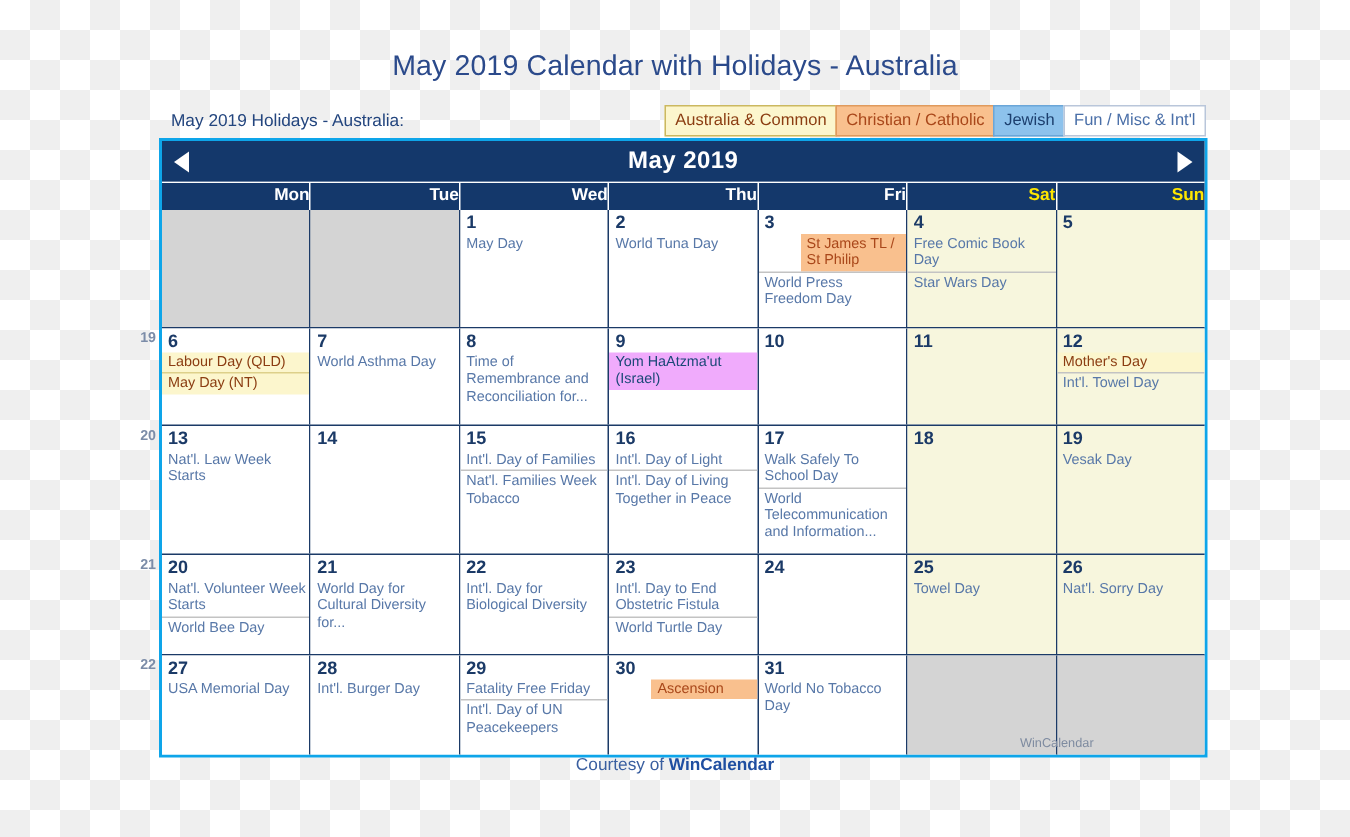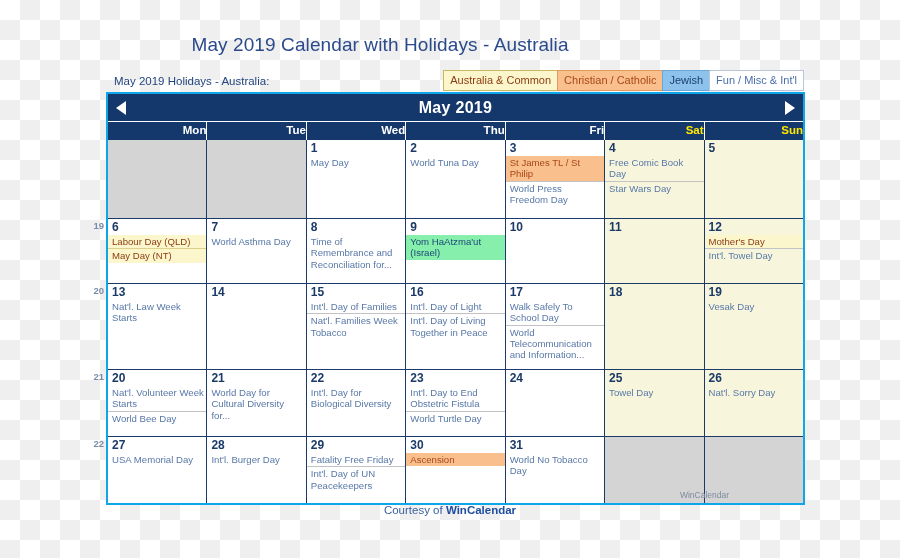--- a/index.html
+++ b/index.html
@@ -18,21 +18,21 @@
     background-size: 40px 40px;
     background-position: 0 0, 20px 20px;
     position: relative;
   }
 
   
   .page-title {
     position: absolute;
     top: 34px;
     left: 0;
-    width: 760px;
+    width: 900px;
     text-align: center;
     font-size: 19px;
     color: #2b4a8b;
     letter-spacing: 0.1px;
   }
 
   
   .legend-row {
     position: absolute;
     top: 70px;
@@ -171,23 +171,24 @@
   .ev:first-child { border-top: none; }
   .ev.aus {
     background: #fcf6cd;
     color: #8b3d12;
     border-top-color: #ddd08a;
   }
   .ev.chr {
     background: #f9c08e;
     color: #a9471a;
     border-top-color: #e5ab74;
+    margin-left: 28px;
   }
   .ev.jew {
-    background: #86efac;
+    background: #f0abfc;
     color: #1b4877;
     border-top-color: #79b2df;
   }
 
   
   .weeknum {
     position: absolute;
     left: -22px;
     top: 1px;
     width: 18px;

